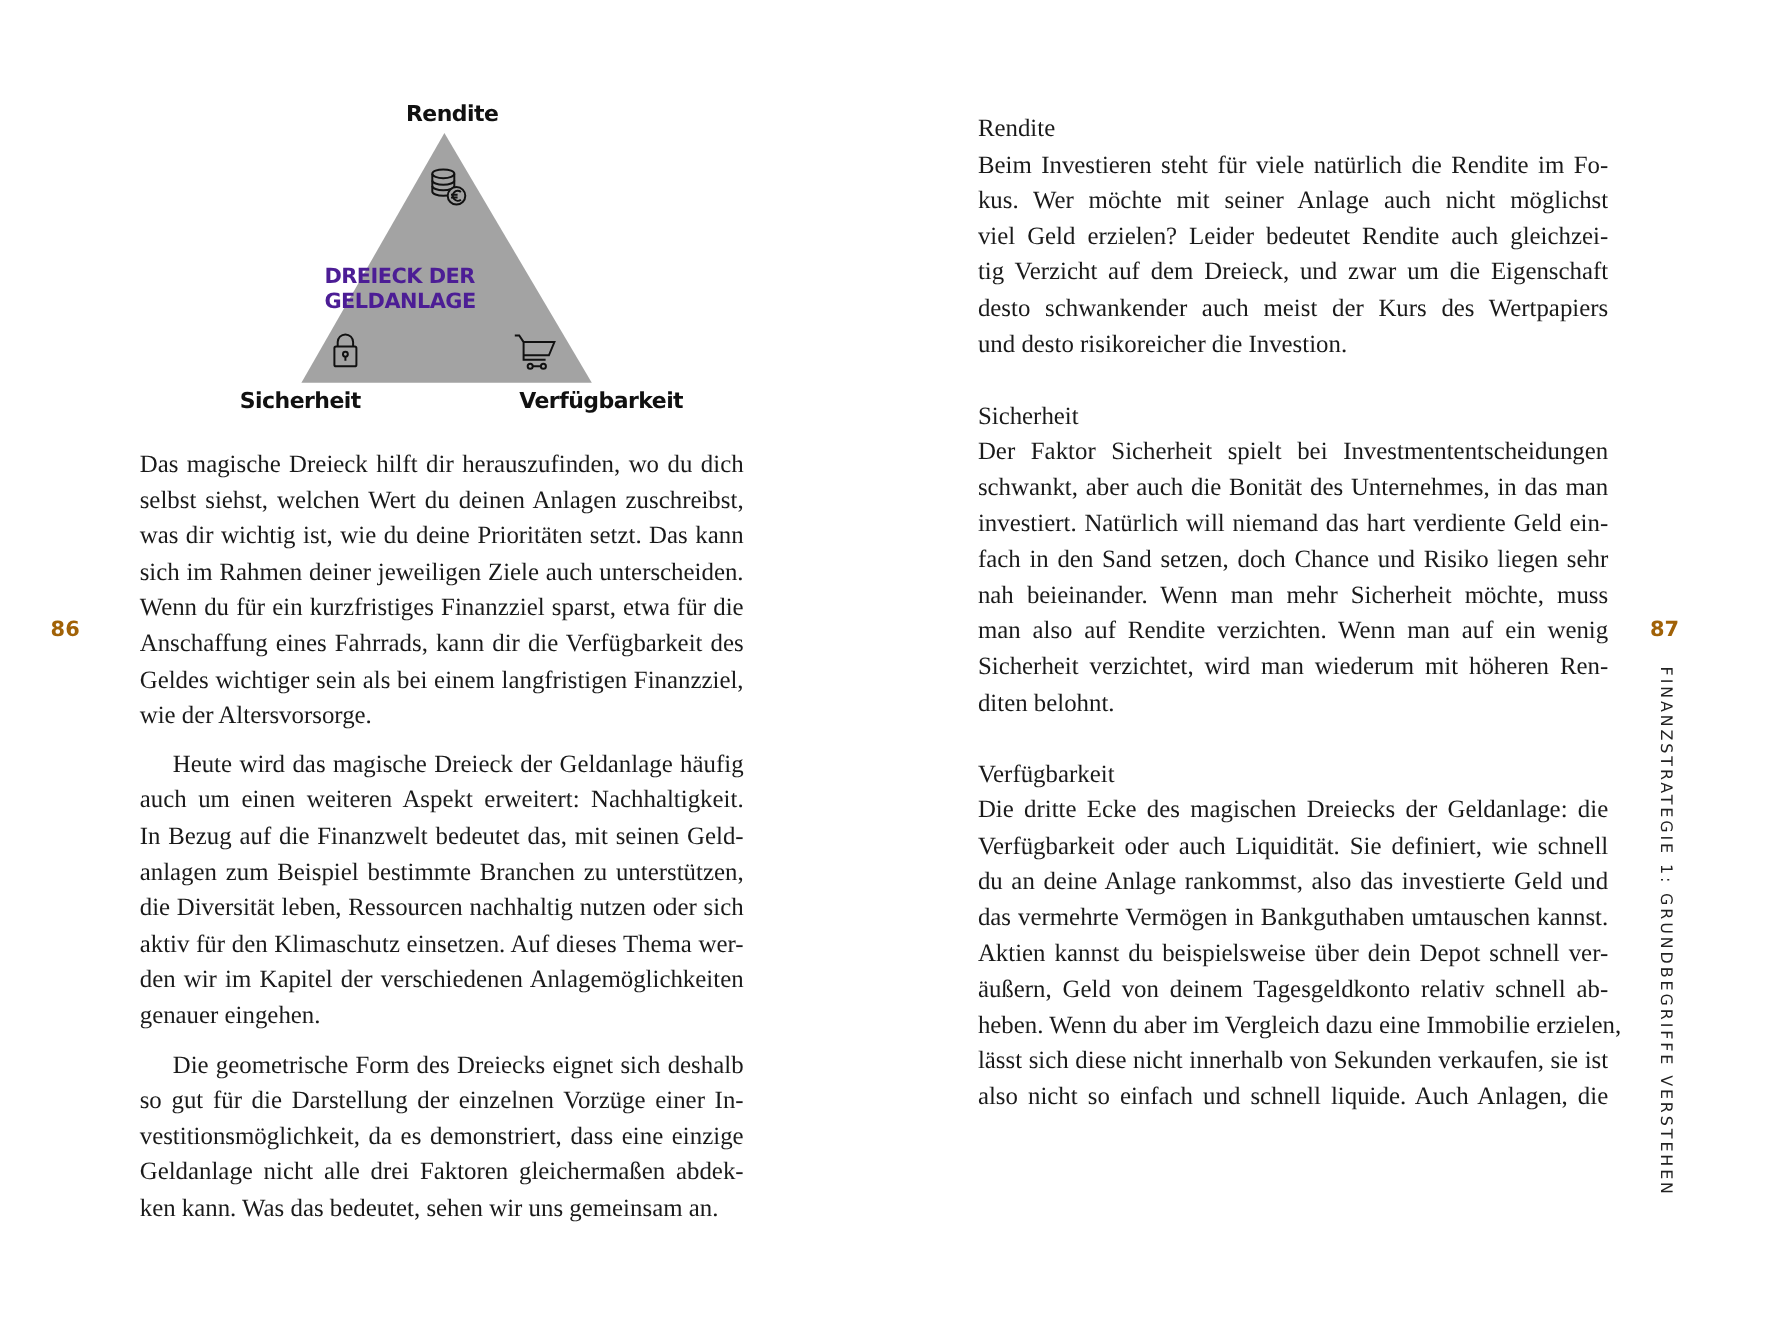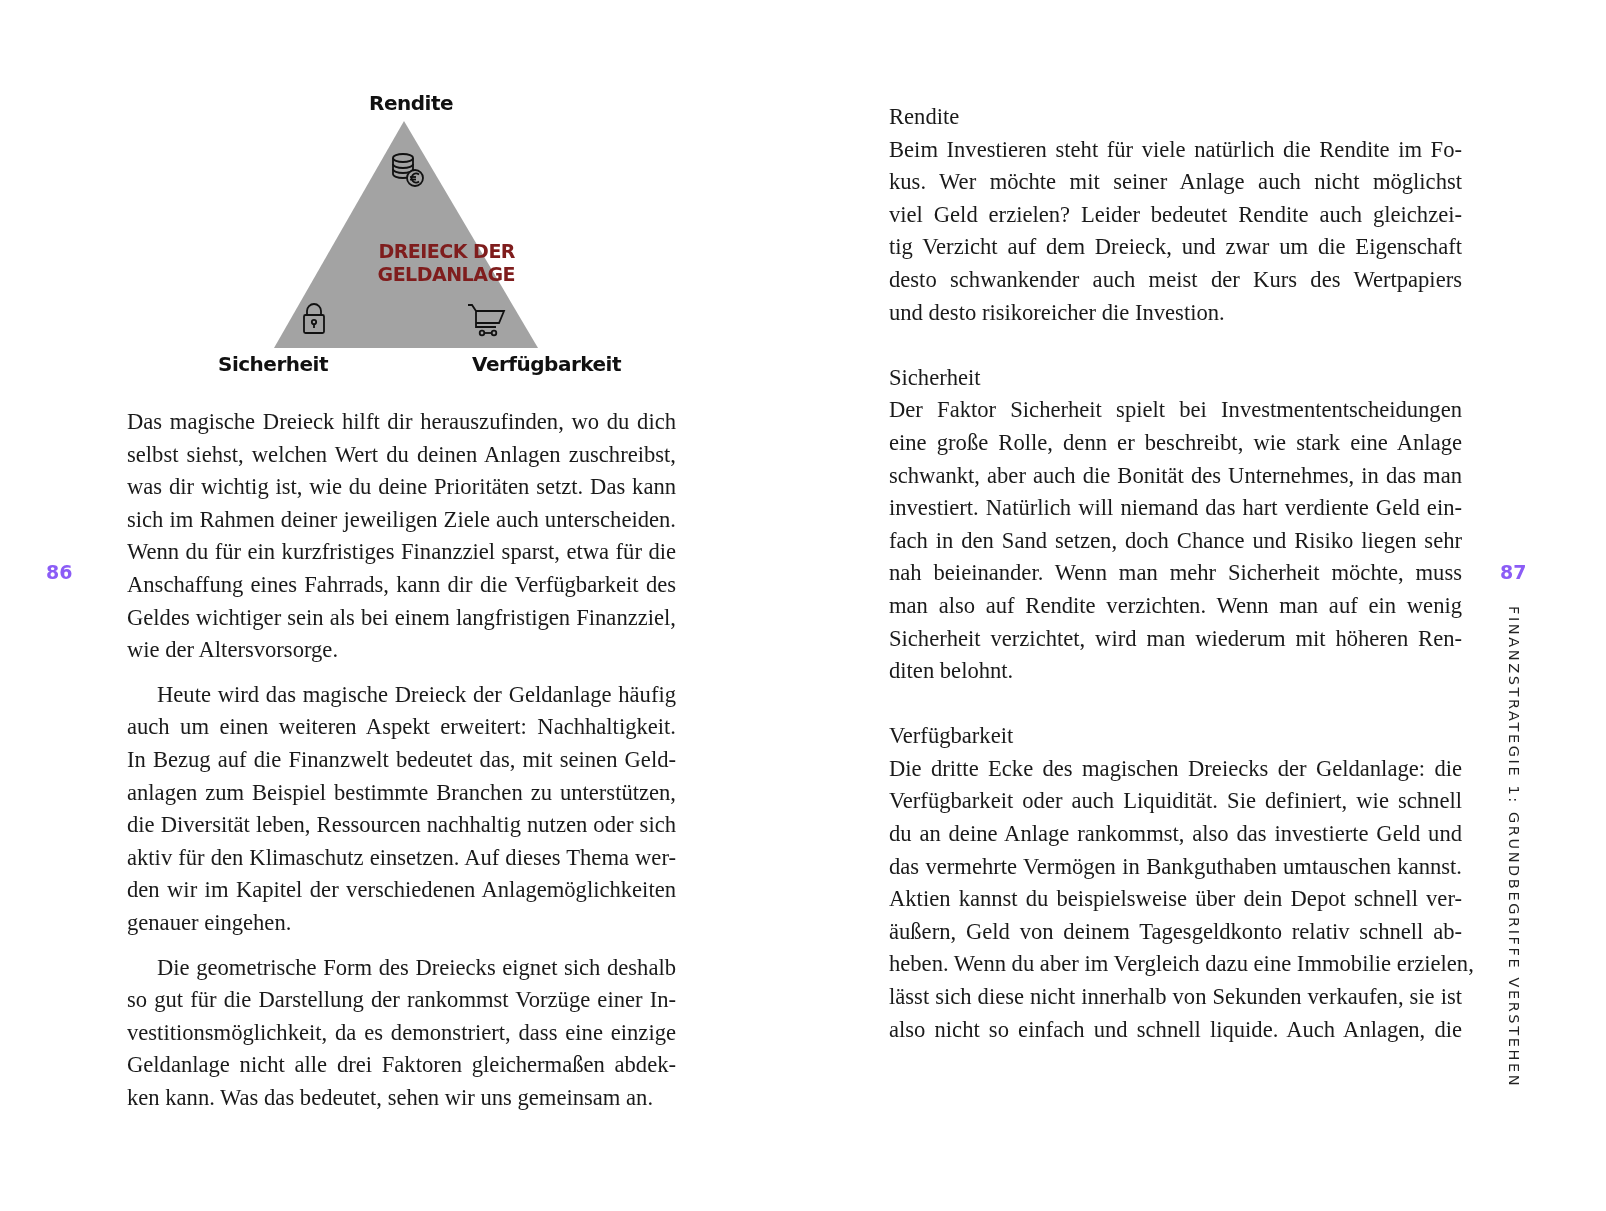--- a/index.html
+++ b/index.html
@@ -5,34 +5,34 @@
   html, body { margin: 0; padding: 0; background: #ffffff; }
   body { width: 1606px; height: 1211px; position: relative; overflow: hidden; color: #1a1a1a; }
   .page { position: absolute; top: 0; height: 1211px; }
   .page-left { left: 0; width: 803px; }
   .page-right { left: 803px; width: 803px; }
   .serif { font-family: "Liberation Serif", "DejaVu Serif", serif; }
 
   .figure { position: absolute; left: 200px; top: 85px; width: 430px; height: 310px; }
   .figure svg { position: absolute; left: 0; top: 0; }
   .fig-label { position: absolute; font-family: "DejaVu Sans", "Liberation Sans", sans-serif; font-weight: bold; font-size: 20px; color: #111; letter-spacing: -0.5px; white-space: nowrap; }
-  .fig-title { position: absolute; left: 95px; top: 155px; width: 220px; text-align: right; font-family: "DejaVu Sans", "Liberation Sans", sans-serif; font-weight: bold; font-size: 19px; line-height: 23px; color: #7f1d1d; letter-spacing: -0.5px; }
+  .fig-title { position: absolute; left: 95px; top: 155px; width: 220px; text-align: left; font-family: "DejaVu Sans", "Liberation Sans", sans-serif; font-weight: bold; font-size: 19px; line-height: 23px; color: #4c1d95; letter-spacing: -0.5px; }
 
   .body-text { position: absolute; font-size: 22.6px; line-height: 32.6px; text-align: justify; }
   .body-text p { margin: 12px; }
   .body-text .line { display: block; text-align: justify; text-align-last: justify; white-space: nowrap; }
   .body-text .line.last { text-align-last: left; }
   .body-text .indent { padding-left: 30px; }
 
   .left-text { left: 115px; top: 394px; width: 573px; }
   .right-text { left: 86px; top: 101px; width: 573px; }
   .heading { display: block; font-size: 22.6px; line-height: 32.6px; }
   .section { margin-bottom: 32.6px; }
 
-  .page-num { position: absolute; font-family: "DejaVu Sans", "Liberation Sans", sans-serif; font-weight: bold; font-size: 19px; color: #8b5cf6; }
+  .page-num { position: absolute; font-family: "DejaVu Sans", "Liberation Sans", sans-serif; font-weight: bold; font-size: 19px; color: #a16207; }
   .pn-left { left: 46px; top: 561px; }
   .pn-right { left: 697px; top: 561px; }
   .running-head { position: absolute; left: 697px; top: 606px; width: 26px; height: 430px; }
   .running-head span { position: absolute; left: 0; top: 0; transform-origin: 0 0; transform: translate(22px, 0) rotate(90deg); white-space: nowrap; font-family: "DejaVu Sans", "Liberation Sans", sans-serif; font-size: 14.5px; letter-spacing: 2.6px; color: #222; }
 </style>
 </head>
 <body>
 
 <div class="page page-left">
 
@@ -91,21 +91,21 @@
       <span class="line">auch um einen weiteren Aspekt erweitert: Nachhaltigkeit.</span>
       <span class="line">In Bezug auf die Finanzwelt bedeutet das, mit seinen Geld-</span>
       <span class="line">anlagen zum Beispiel bestimmte Branchen zu unterstützen,</span>
       <span class="line">die Diversität leben, Ressourcen nachhaltig nutzen oder sich</span>
       <span class="line">aktiv für den Klimaschutz einsetzen. Auf dieses Thema wer-</span>
       <span class="line">den wir im Kapitel der verschiedenen Anlagemöglichkeiten</span>
       <span class="line last">genauer eingehen.</span>
     </p>
     <p>
       <span class="line indent">Die geometrische Form des Dreiecks eignet sich deshalb</span>
-      <span class="line">so gut für die Darstellung der rankommst Vorzüge einer In-</span>
+      <span class="line">so gut für die Darstellung der einzelnen Vorzüge einer In-</span>
       <span class="line">vestitionsmöglichkeit, da es demonstriert, dass eine einzige</span>
       <span class="line">Geldanlage nicht alle drei Faktoren gleichermaßen abdek-</span>
       <span class="line last">ken kann. Was das bedeutet, sehen wir uns gemeinsam an.</span>
     </p>
   </div>
 
   <div class="page-num pn-left">86</div>
 </div>
 
 <div class="page page-right">
@@ -115,21 +115,20 @@
       <span class="line">Beim Investieren steht für viele natürlich die Rendite im Fo-</span>
       <span class="line">kus. Wer möchte mit seiner Anlage auch nicht möglichst</span>
       <span class="line">viel Geld erzielen? Leider bedeutet Rendite auch gleichzei-</span>
       <span class="line">tig Verzicht auf dem Dreieck, und zwar um die Eigenschaft</span>
       <span class="line">desto schwankender auch meist der Kurs des Wertpapiers</span>
       <span class="line last">und desto risikoreicher die Investion.</span>
     </div>
     <div class="section">
       <span class="heading">Sicherheit</span>
       <span class="line">Der Faktor Sicherheit spielt bei Investmententscheidungen</span>
-      <span class="line">eine große Rolle, denn er beschreibt, wie stark eine Anlage</span>
       <span class="line">schwankt, aber auch die Bonität des Unternehmes, in das man</span>
       <span class="line">investiert. Natürlich will niemand das hart verdiente Geld ein-</span>
       <span class="line">fach in den Sand setzen, doch Chance und Risiko liegen sehr</span>
       <span class="line">nah beieinander. Wenn man mehr Sicherheit möchte, muss</span>
       <span class="line">man also auf Rendite verzichten. Wenn man auf ein wenig</span>
       <span class="line">Sicherheit verzichtet, wird man wiederum mit höheren Ren-</span>
       <span class="line last">diten belohnt.</span>
     </div>
     <div class="section">
       <span class="heading">Verfügbarkeit</span>

